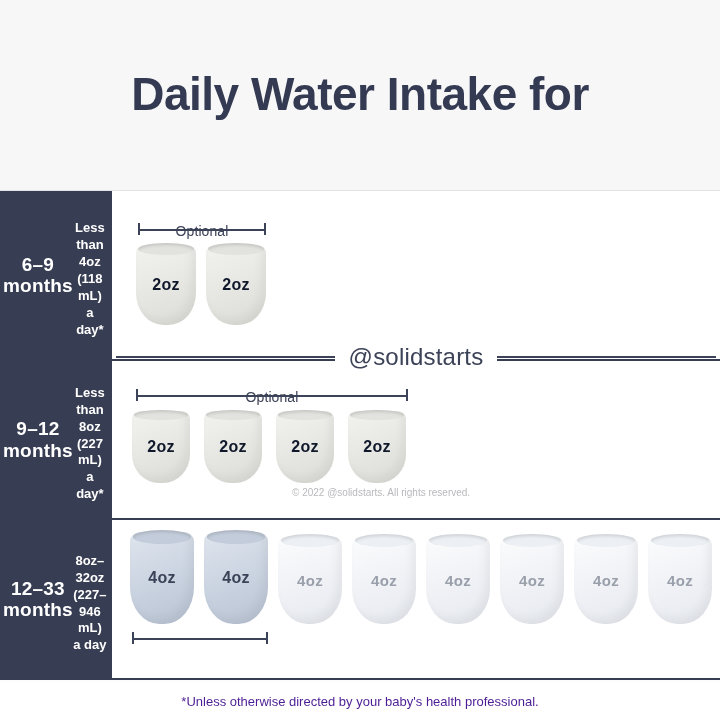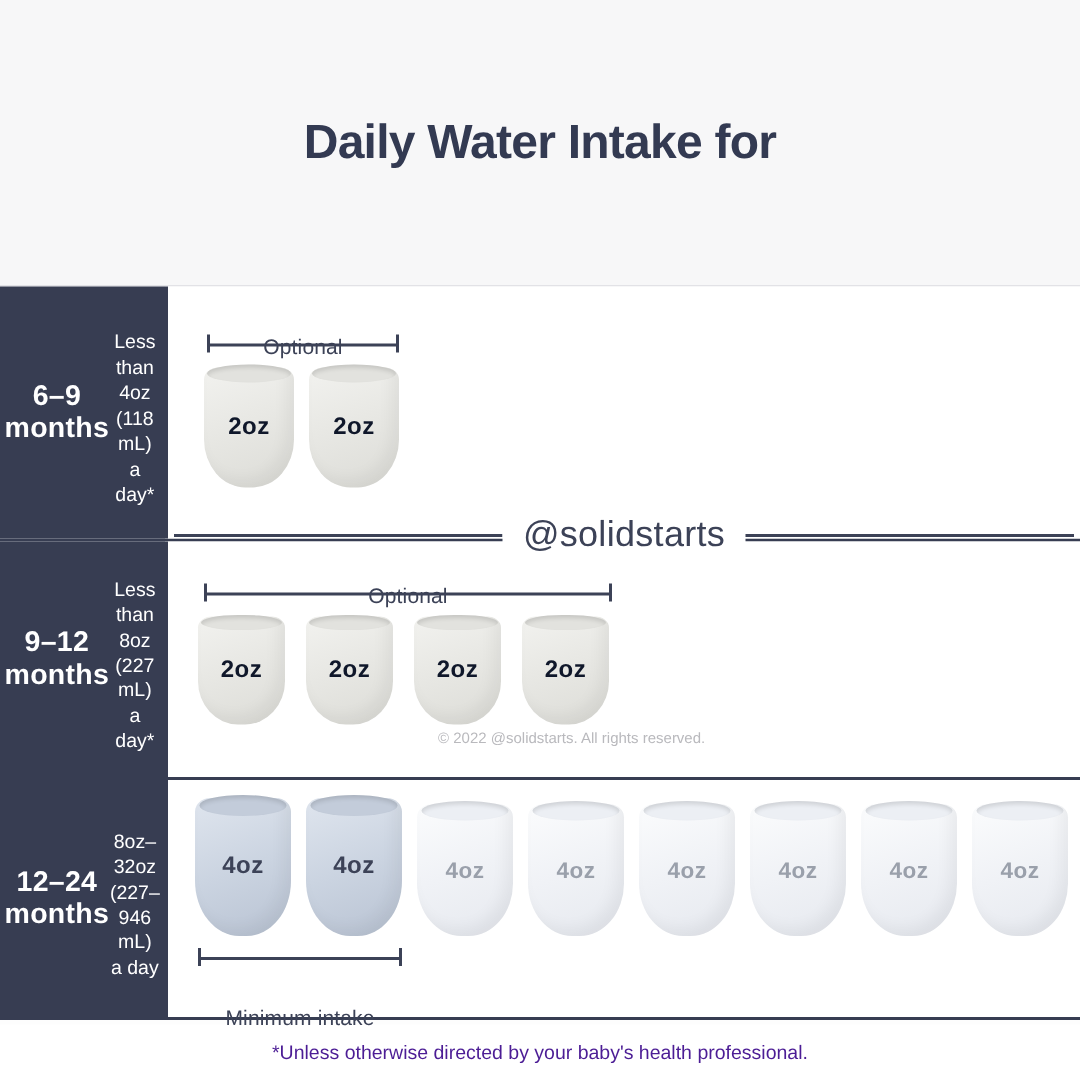--- a/index.html
+++ b/index.html
@@ -21,21 +21,21 @@
     height:190px;
     background:#f7f7f8;
     display:flex;flex-direction:column;
     align-items:center;justify-content:center;
     border-bottom:1px solid #e2e2e6;
     flex:0 0 auto;
   }
   .title-line{
     color:#333a52;
     font-weight:bold;
-    font-size:32px;
+    font-size:46px;
     line-height:1.12;
     letter-spacing:-0.5px;
     text-align:center;
     white-space:nowrap;
   }
 
   
   .rows{flex:1 1 auto;display:flex;flex-direction:column;}
   .row{
     display:flex;
@@ -55,21 +55,21 @@
     align-items:center;justify-content:center;
     text-align:center;
     box-sizing:border-box;
     padding:4px 3px;
   }
   .age-range{
     font-size:19px;font-weight:bold;line-height:1.12;
     letter-spacing:0.2px;
   }
   .amount{
-    font-size:13px;line-height:1.3;margin-top:9px;font-weight:400;
+    font-size:13px;line-height:1.3;margin-top:9px;font-weight:700;
   }
 
   .panel{
     flex:1 1 auto;
     position:relative;
     background:#ffffff;
     box-sizing:border-box;
     border-left:2px solid #373d52;
   }
 
@@ -251,21 +251,21 @@
             <div class="label">2oz</div>
           </div>
         </div>
         <div class="copyright" style="left:180px;top:126px;">© 2022 @solidstarts. All rights reserved.</div>
       </div>
     </div>
 
     <div class="row r3">
       <div class="sidebar">
         <div class="age-range">
-          <div>12–24</div>
+          <div>12–33</div>
           <div>months</div>
         </div>
         <div class="amount">
           <div>8oz–32oz</div>
           <div>(227–946 mL)</div>
           <div>a day</div>
         </div>
       </div>
       <div class="panel">
         <div class="cup-row" style="left:18px;top:12px;gap:10px;">
@@ -308,21 +308,20 @@
             <div class="body"></div>
             <div class="rim"></div>
             <div class="label">4oz</div>
           </div>
         </div>
         <div class="bracket" style="left:20px;top:112px;width:136px;height:12px;">
           <div class="bar"></div>
           <div class="cap left"></div>
           <div class="cap right"></div>
         </div>
-        <div class="bracket-label" style="left:20px;top:126px;width:136px;text-align:center;">Minimum intake</div>
       </div>
     </div>
 
   </div>
 
   <div class="footer">
     <div class="footer-note">*Unless otherwise directed by your baby's health professional.</div>
   </div>
 
 </div>

